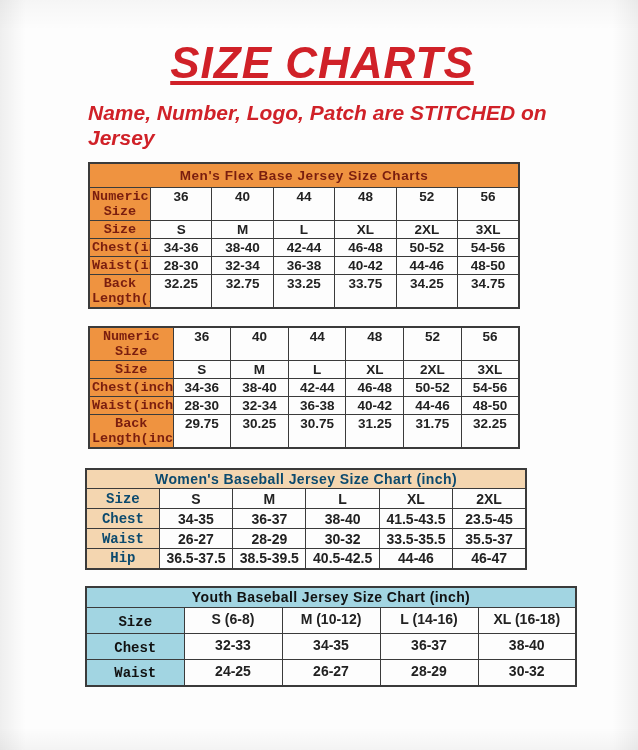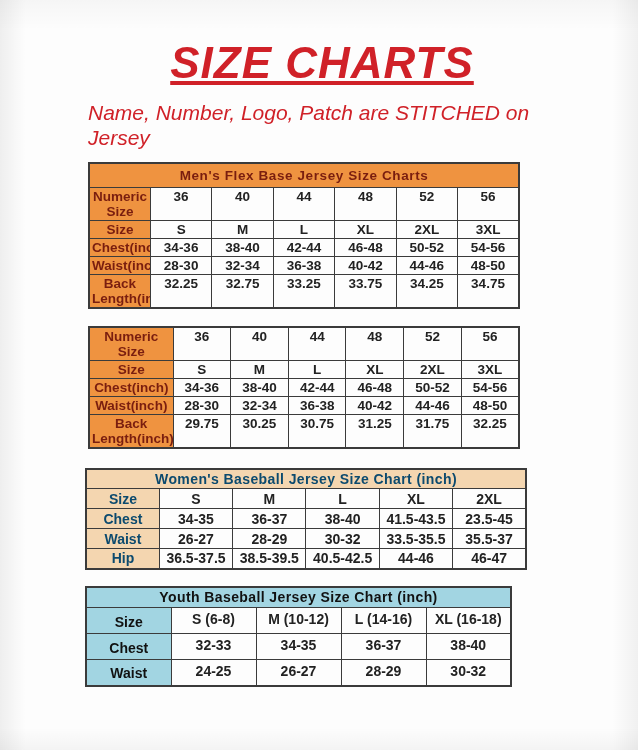--- a/index.html
+++ b/index.html
@@ -35,39 +35,39 @@
     font-style: italic;
     letter-spacing: 1px;
     color: var(--title-red);
     text-decoration: underline;
   }
   .subtitle {
     margin: 2px 0 0 88px;
     width: 472px;
     font-size: 21px;
     line-height: 25px;
-    font-weight: normal;
+    font-weight: bold;
     font-style: italic;
     color: var(--title-red);
   }
   table.size-table {
     border-collapse: collapse;
     table-layout: fixed;
     border: 2px solid var(--border);
   }
   .size-table th, .size-table td {
     border: 1px solid var(--border);
     text-align: center;
     font-weight: bold;
     padding: 1px 2px;
     overflow: hidden;
   }
   .size-table .title-cell { font-style: normal; }
   .size-table td.value { color: var(--cell-text); vertical-align: top; }
-  .size-table td.label { vertical-align: middle; }
+  .size-table td.label { vertical-align: middle; font-family: Liberation Mono, monospace; }
 
   
   .theme-orange .title-cell,
   .theme-orange td.label { background: var(--orange); color: var(--orange-text); }
   .theme-orange .title-cell { height: 24px; font-size: 13.5px; letter-spacing: 0.6px; }
   .theme-orange td { font-size: 13.5px; line-height: 15px; height: 16px; }
 
   
   .theme-peach .title-cell,
   .theme-peach td.label { background: var(--peach); color: #0c4a6e; }
@@ -78,21 +78,21 @@
   
   .theme-blue .title-cell,
   .theme-blue td.label { background: var(--blue); color: #111; }
   .theme-blue .title-cell { height: 21px; font-size: 14px; letter-spacing: 0.4px; }
   .theme-blue td { font-size: 14px; height: 26px; padding-top: 3px; }
 
   
   .tpos-0 { margin: 12px 0 0 88px; width: 432px; }
   .tpos-1 { margin: 17px 0 0 88px; width: 432px; }
   .tpos-2 { margin: 19px 0 0 85px; width: 442px; }
-  .tpos-3 { margin: 16px 0 0 85px; width: 427px; }
+  .tpos-3 { margin: 16px 0 0 85px; width: 492px; }
   .tpos-0 td.label, .tpos-1 td.label { width: 84px; }
   .tpos-2 td.label { width: 71px; }
   .tpos-3 td.label { width: 82px; }
 </style>
 </head>
 <body>
 
 <div class="page">
   <h1 class="title">SIZE CHARTS</h1>
   <p class="subtitle">Name, Number, Logo, Patch are STITCHED on Jersey</p>

